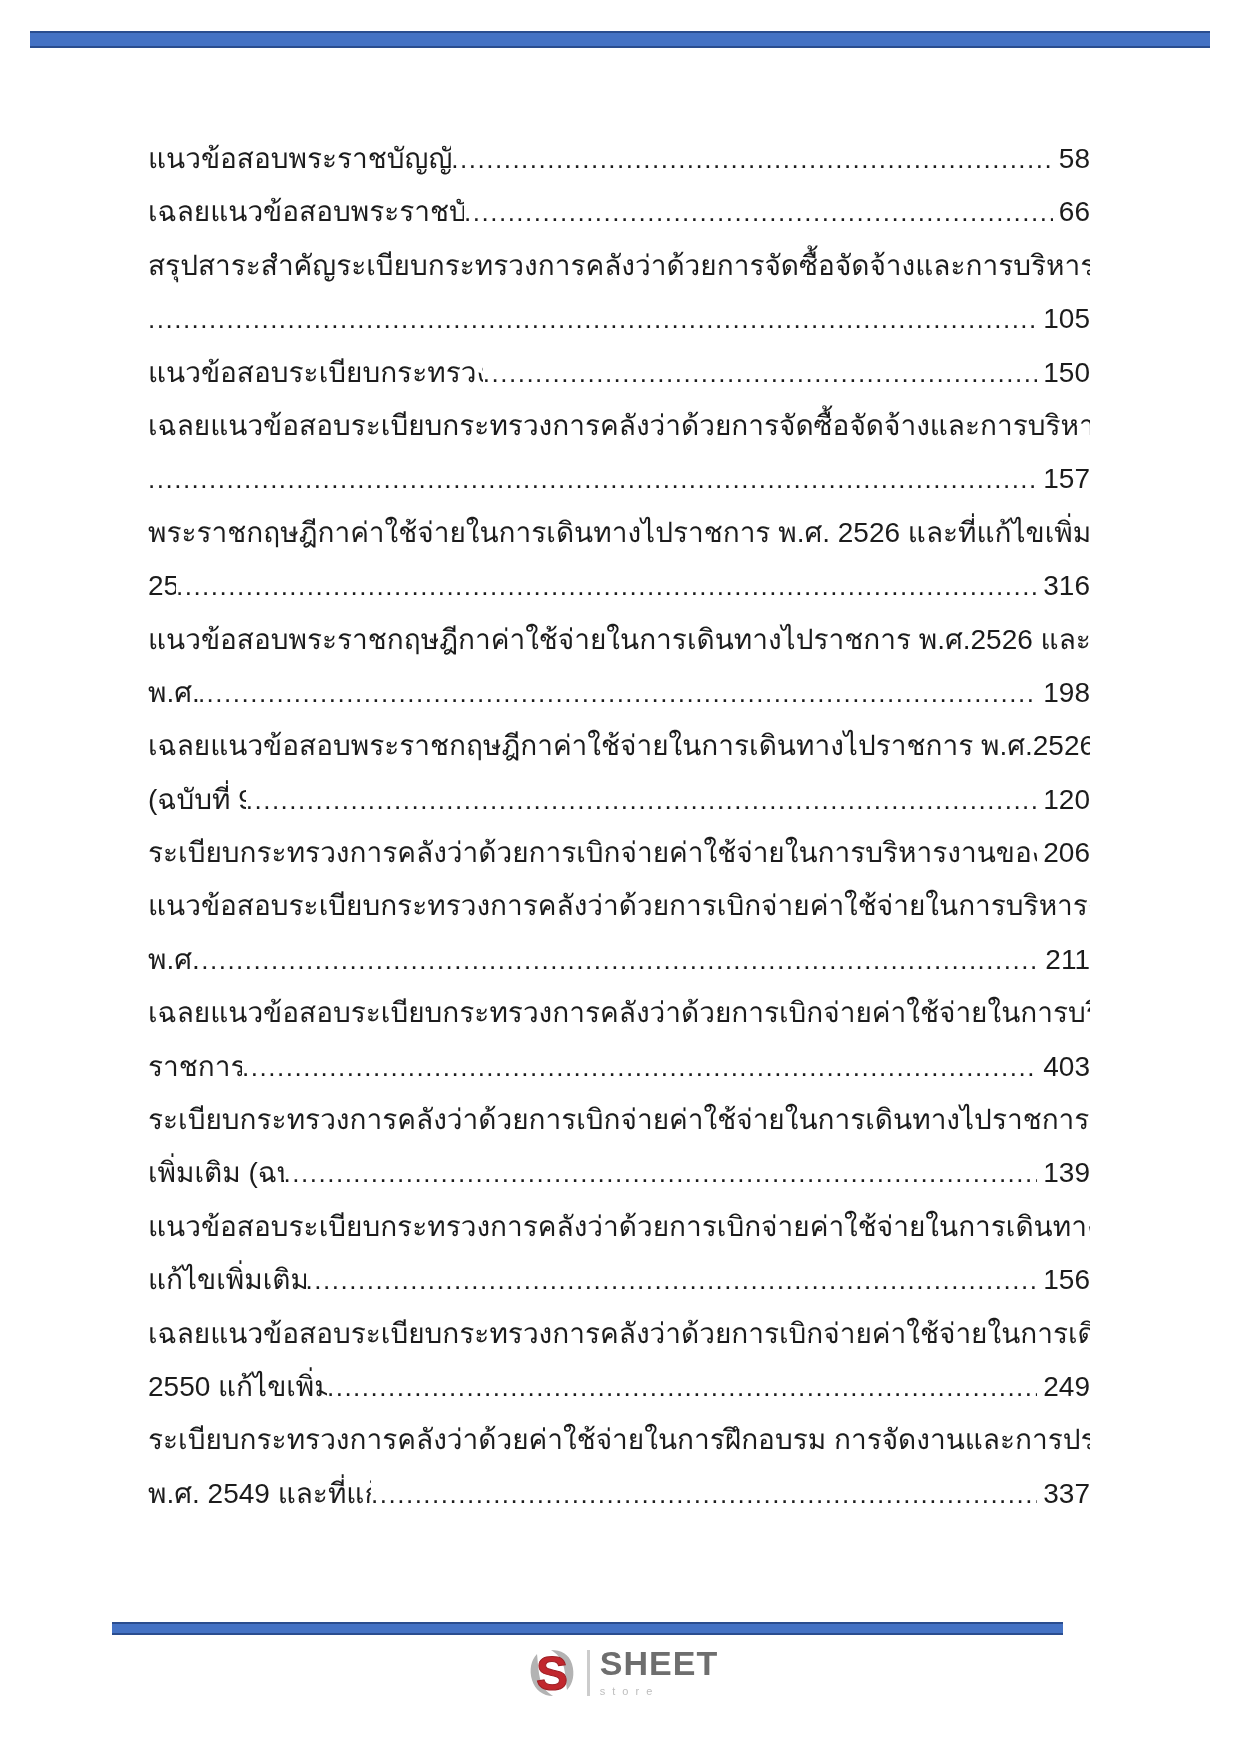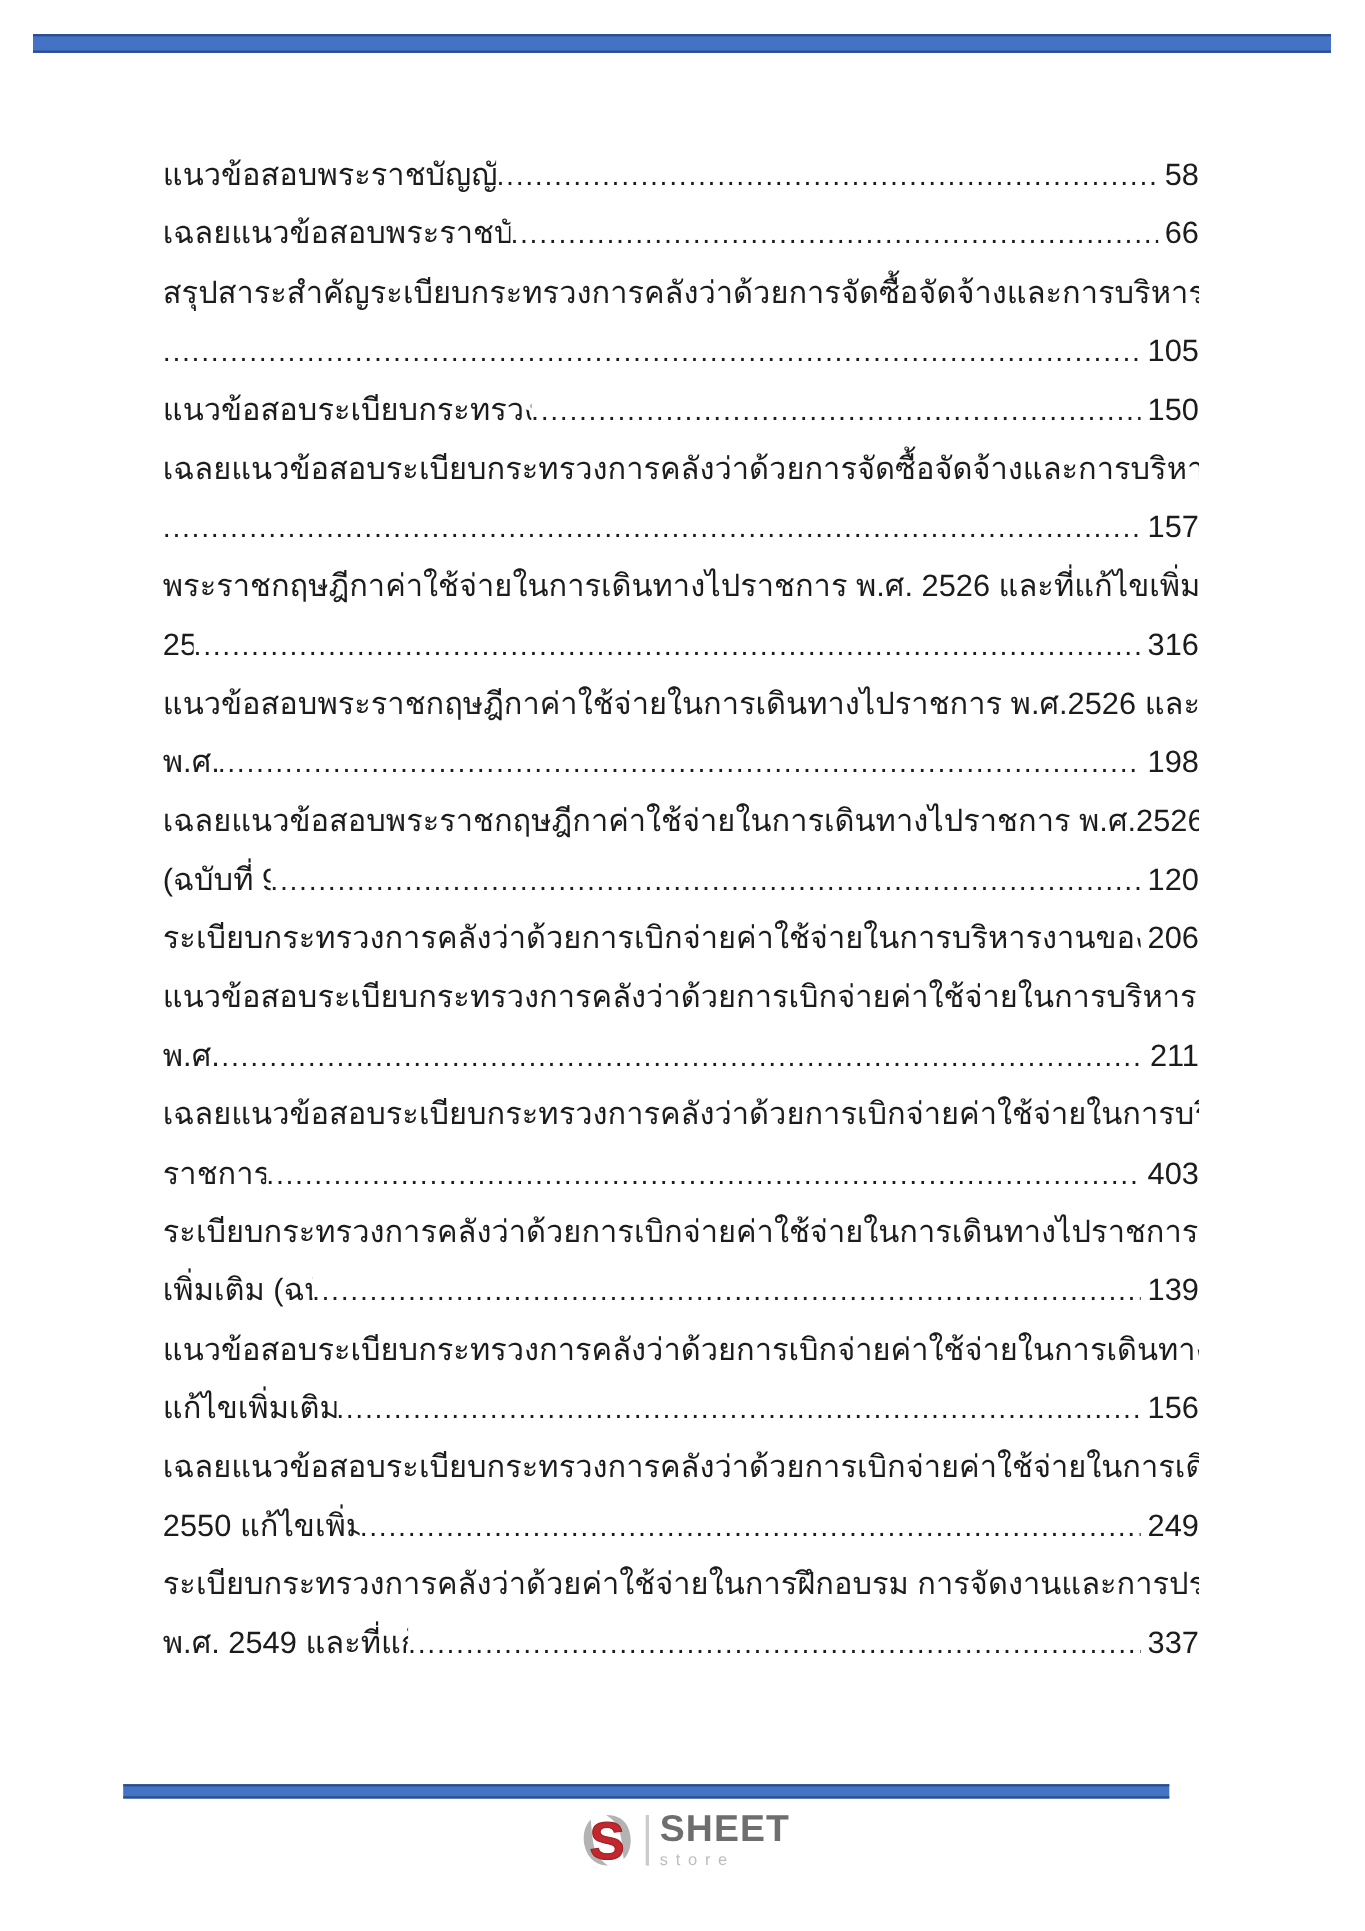--- a/index.html
+++ b/index.html
@@ -72,21 +72,21 @@
   }
   .logo-text { display: flex; flex-direction: column; }
   .logo-wordmark {
     font-size: 34px;
     font-weight: bold;
     letter-spacing: 1px;
     color: var(--logo-text, #6e6e6e);
     line-height: 34px;
   }
   .logo-subtitle {
-    font-size: 15px;
+    font-size: 11px;
     letter-spacing: 7px;
     color: var(--logo-subtext, #bdbdbd);
     line-height: 18px;
     margin-top: 2px;
   }
 </style>
 </head>
 <body>
 
 <div id="top-rule" class="rule"></div>

